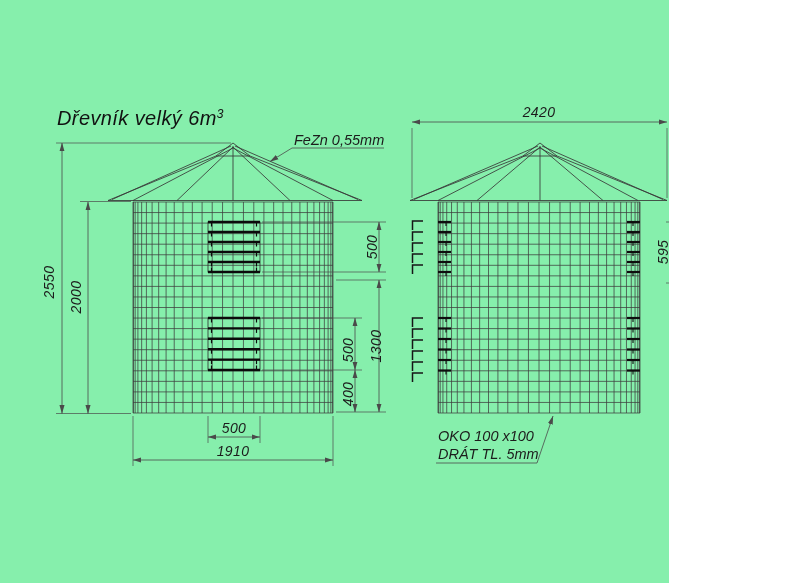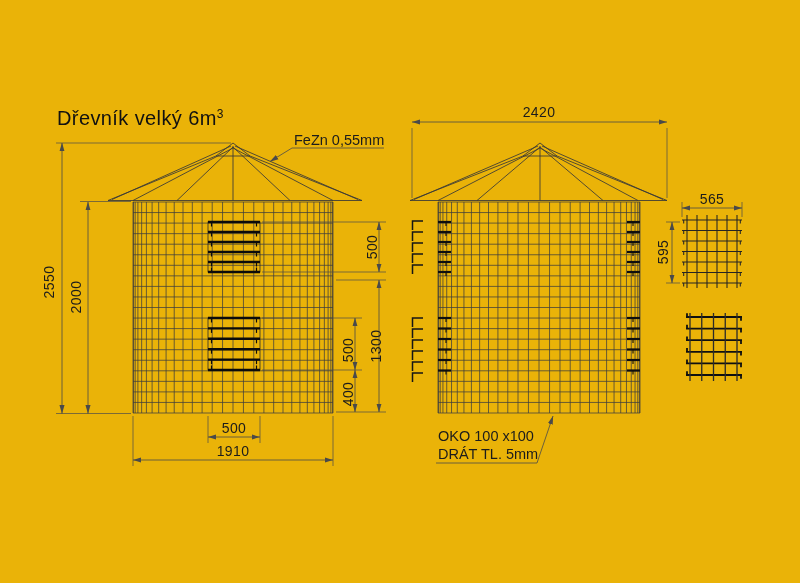--- a/index.html
+++ b/index.html
@@ -1,16 +1,16 @@
 <!DOCTYPE html>
 <html><head>
 <meta charset="utf-8">
 <style>
   html,body{margin:0;padding:0;background:#fff;}
-  .stage{position:relative;width:800px;height:583px;background:#eab308;overflow:hidden;}
+  .stage{position:relative;width:669px;height:583px;background:#86efac;overflow:hidden;font-style:italic;}
   svg{display:block;}
   text{font-family:"Liberation Sans",sans-serif;fill:#1c1c1c;}
   .title{font-size:20px;fill:#111;letter-spacing:.4px;}
   .sup{font-size:12px;}
   .dimtxt{font-size:14px;letter-spacing:.4px;}
   .lbl{font-size:14.5px;}
   .mesh line{stroke:#3d3d3d;stroke-width:.75;}
   .roofg line{stroke:#383838;stroke-width:.85;}
   .dimg line{stroke:#4a4a4a;stroke-width:.8;}
   .extg line{stroke:#4a4a4a;stroke-width:.7;}

